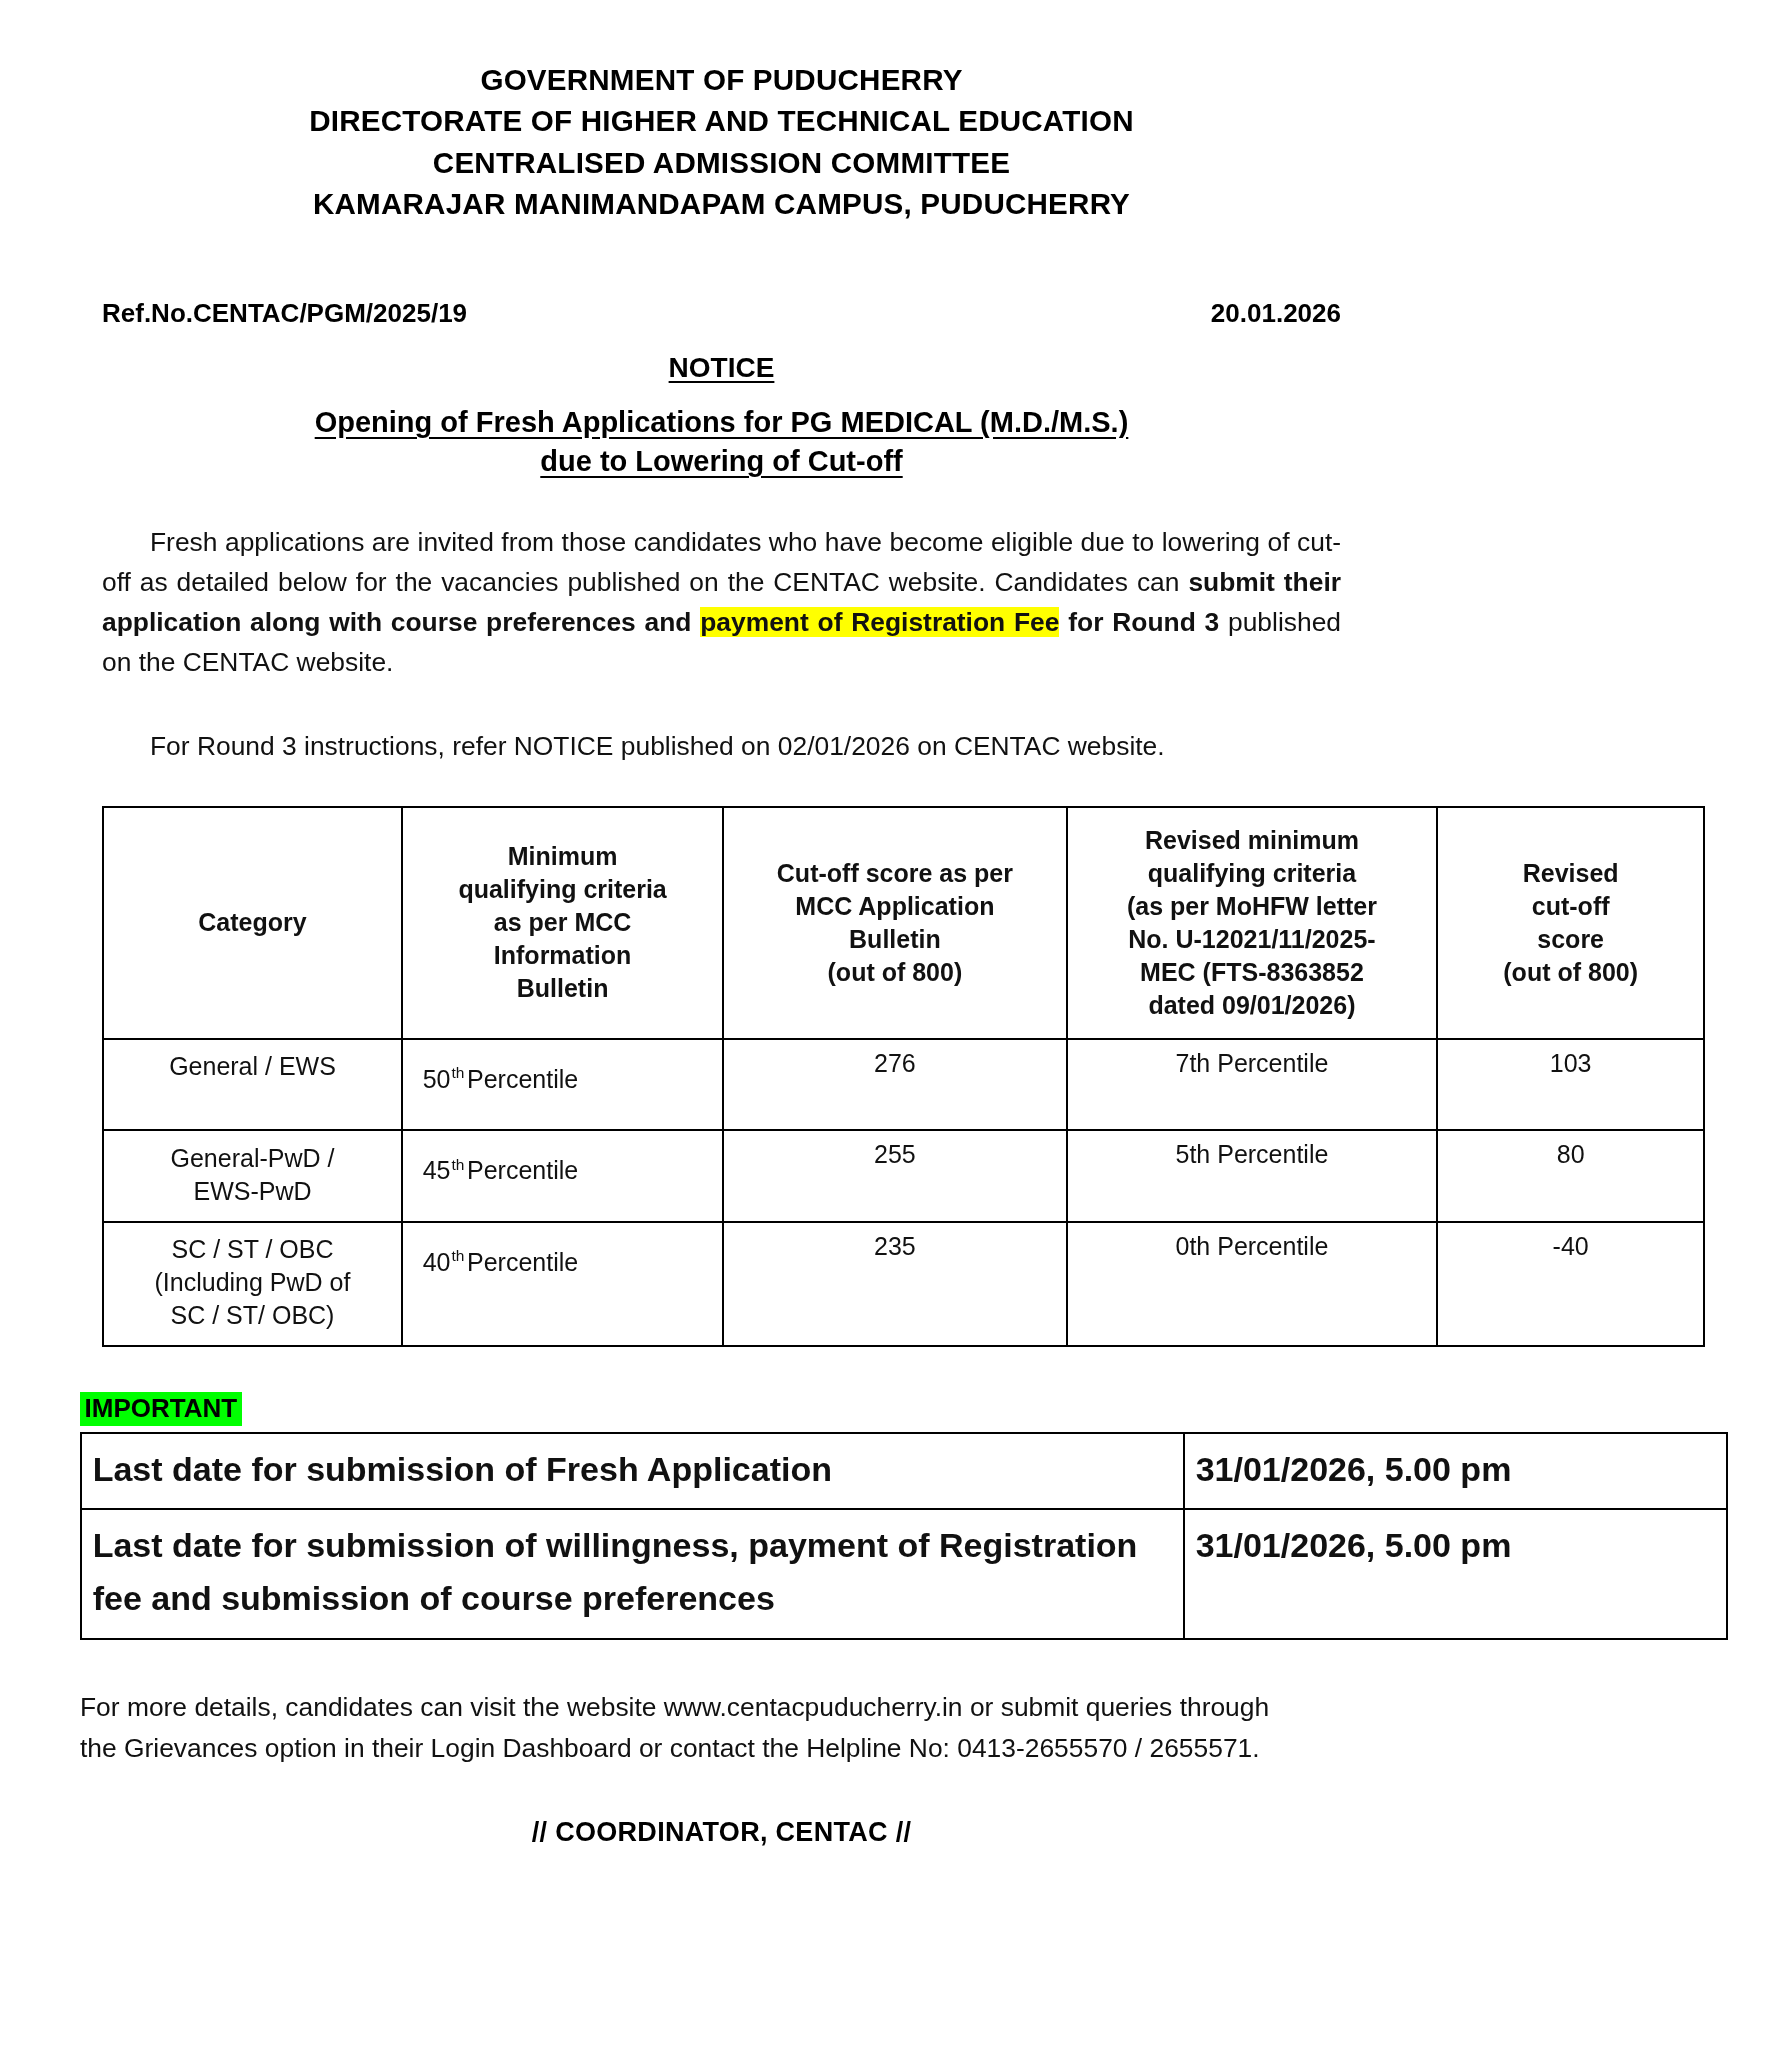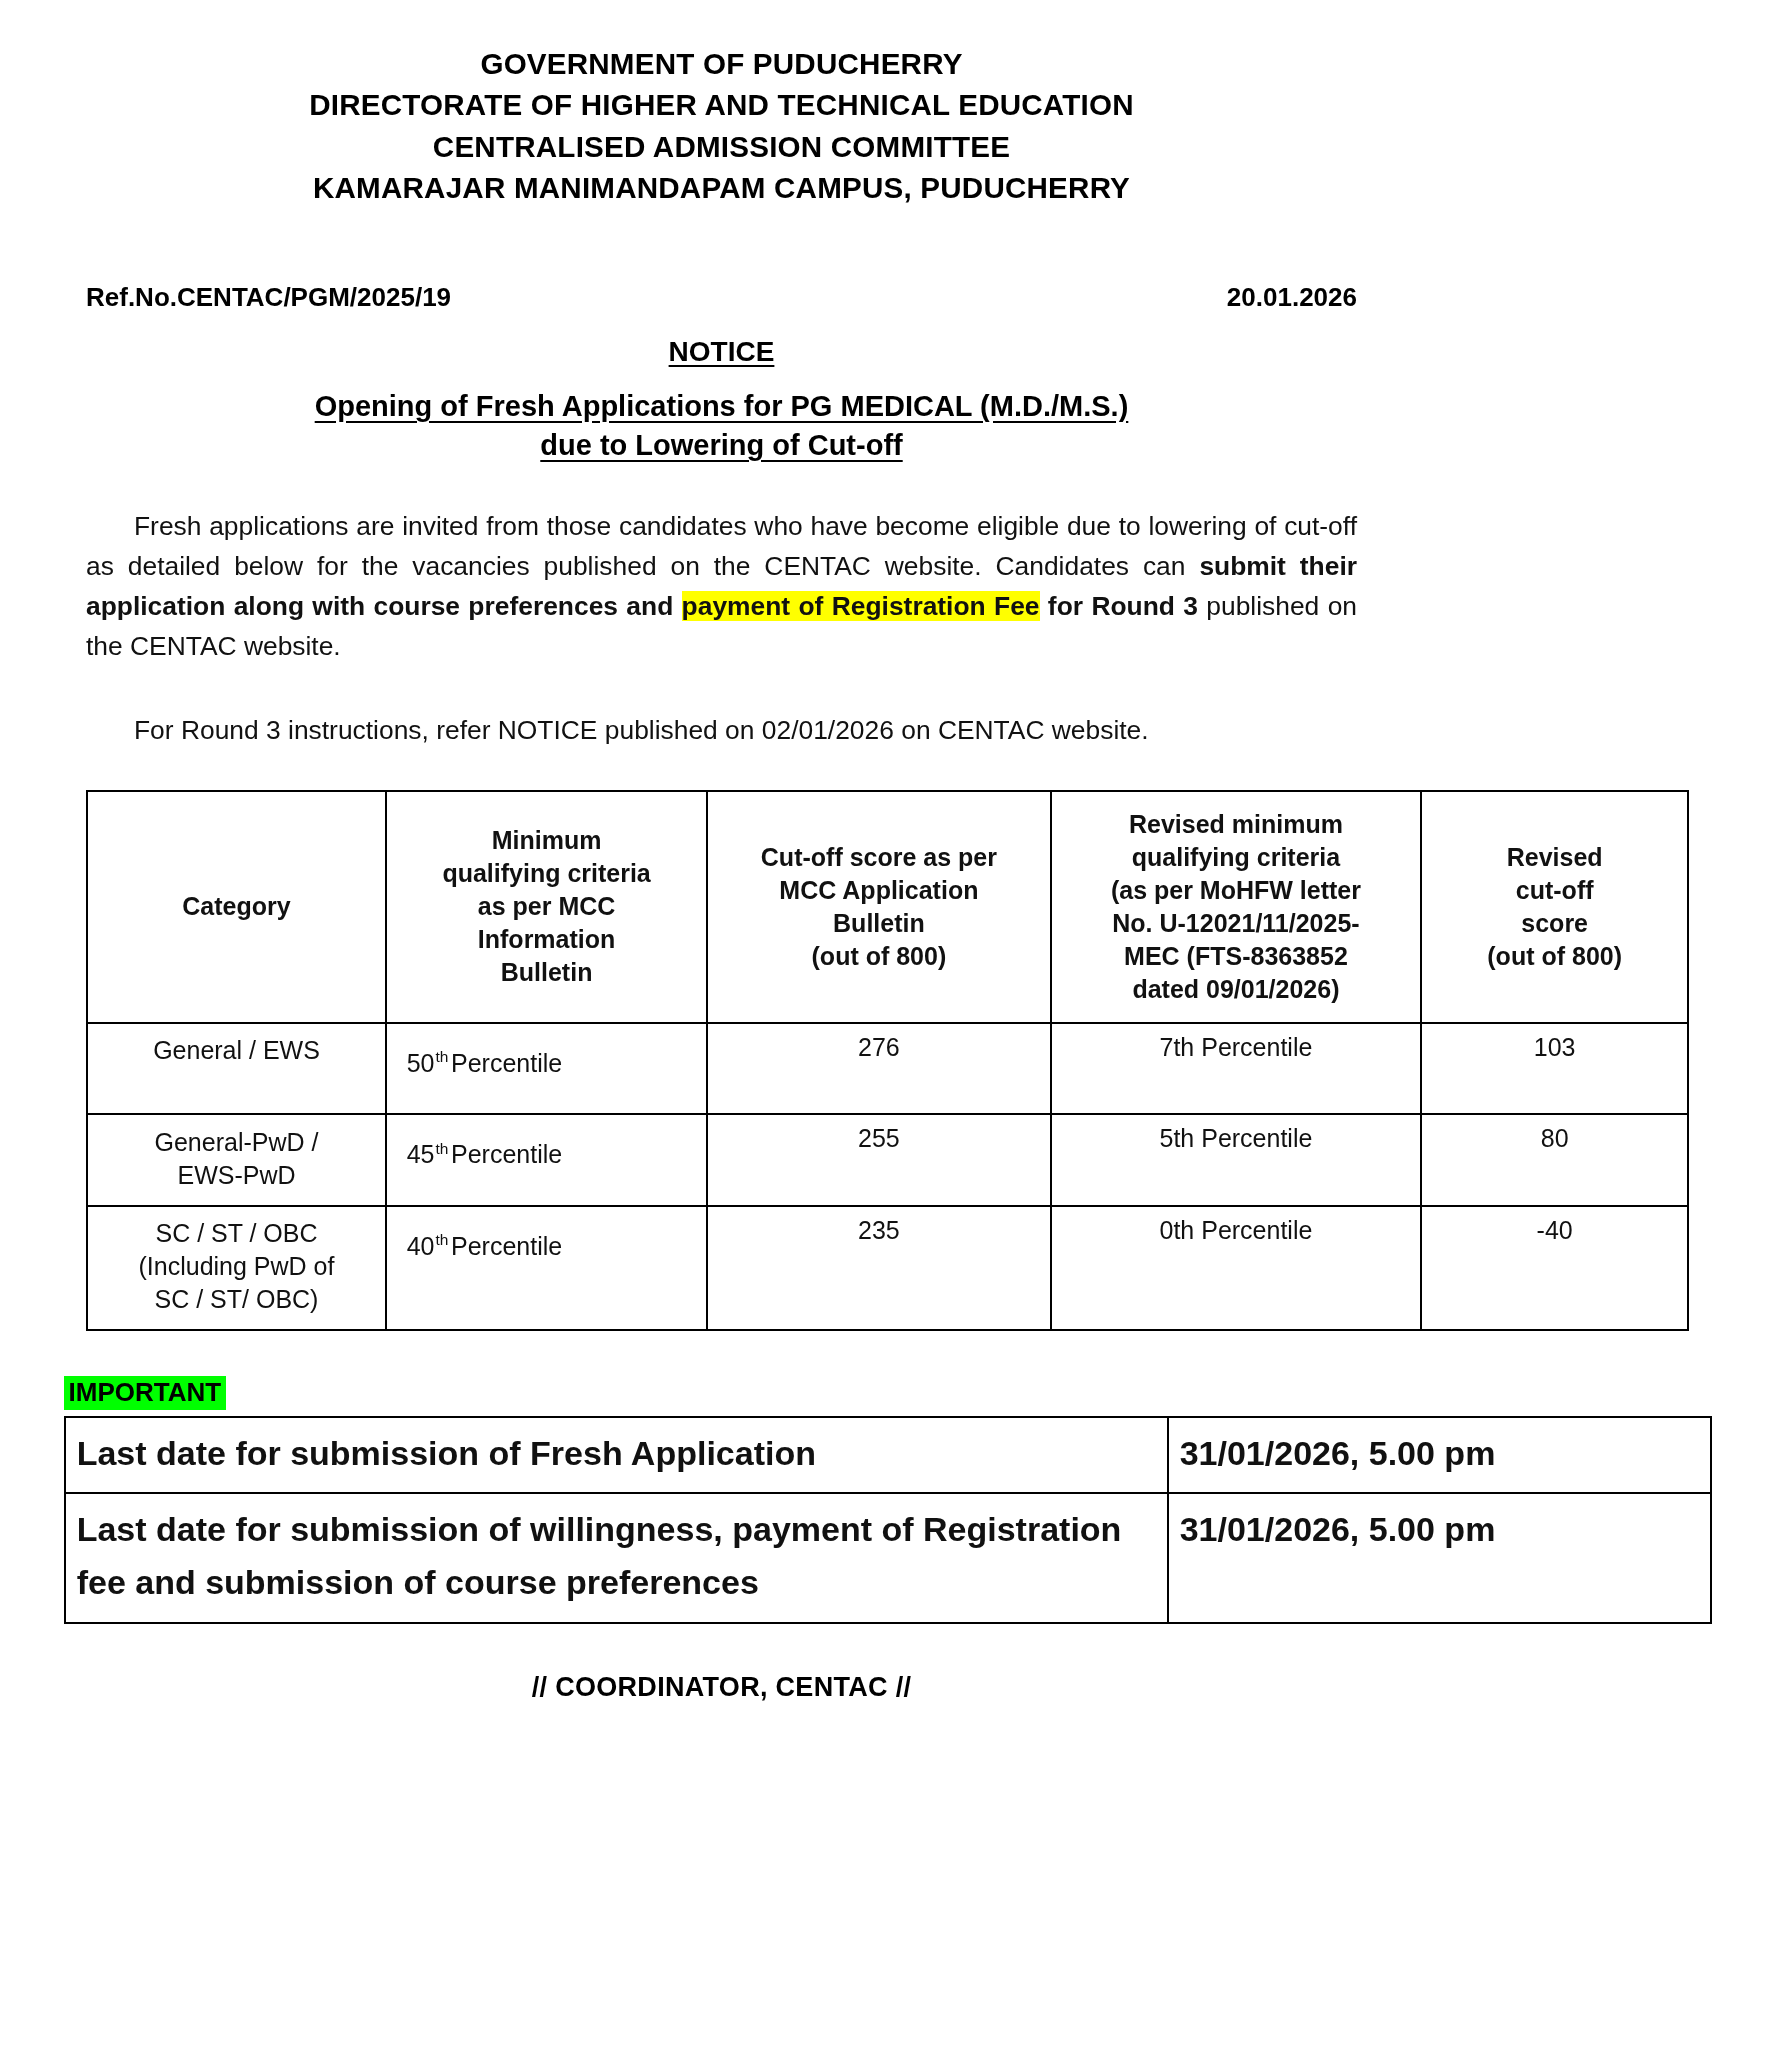--- a/index.html
+++ b/index.html
@@ -13,21 +13,21 @@
     min-height: 2068px;
     font-family: "Liberation Sans", sans-serif;
     color: #0a0a0a;
     -webkit-font-smoothing: none;
   }
   .page {
     width: 1443px;
     min-height: 2068px;
     position: relative;
     box-sizing: border-box;
-    padding: 0;
+    padding: 16px;
     background: #ffffff;
   }
 
   
   .doc-header {
     text-align: center;
     padding-top: 43px;
   }
   .doc-header .hline {
     font-weight: bold;
@@ -339,17 +339,21 @@
           <td>31/01/2026, 5.00 pm</td>
         </tr>
         <tr>
           <td>Last date for submission of willingness, payment of Registration fee and submission of course preferences</td>
           <td>31/01/2026, 5.00 pm</td>
         </tr>
       </tbody>
     </table>
   </div>
 
+  <div class="footer-wrap">
+    <p class="footer-text">For more details, candidates can visit the website www.centacpuducherry.in or submit queries through</p>
+    <p class="footer-text">the Grievances option in their Login Dashboard or contact the Helpline No: 0413-2655570 / 2655571.</p>
+  </div>
 
   <div class="signature">// COORDINATOR, CENTAC //</div>
 
 </div>
 
 
 </body></html>

